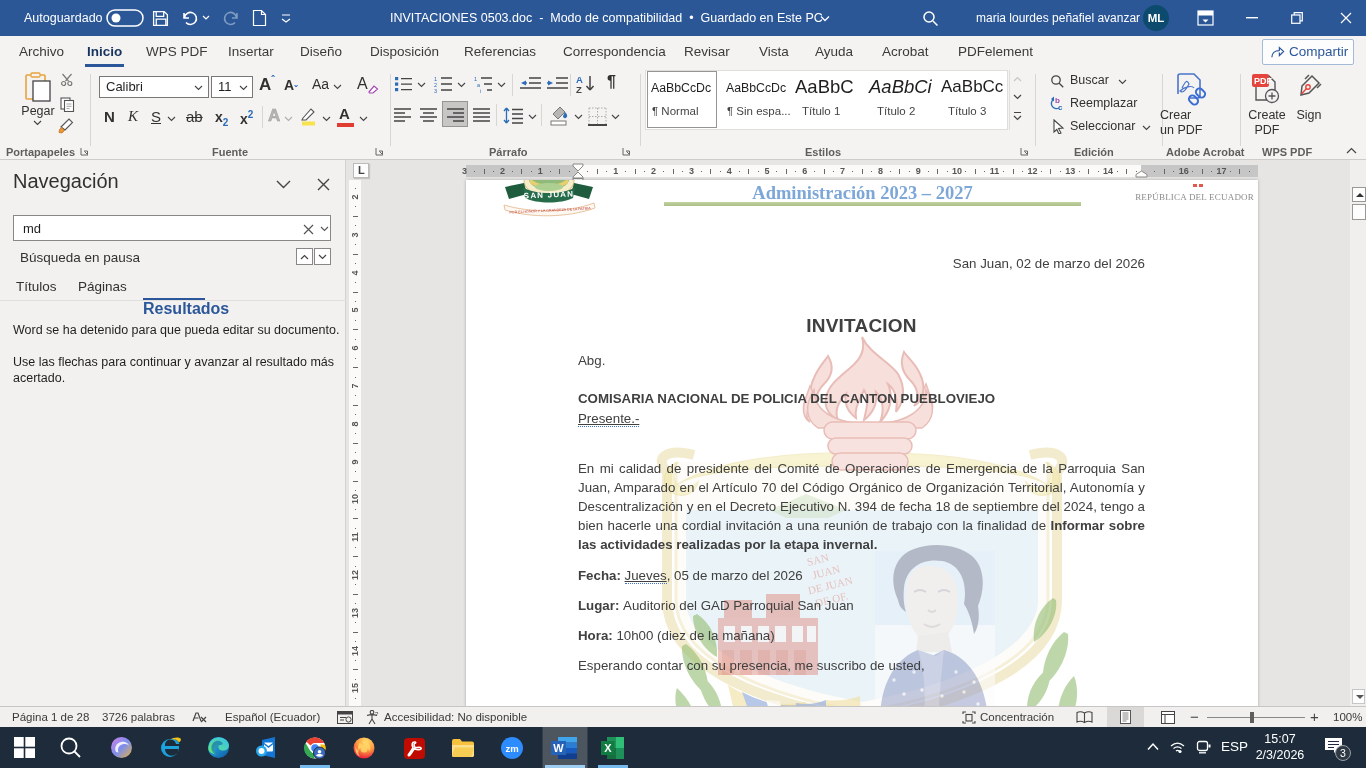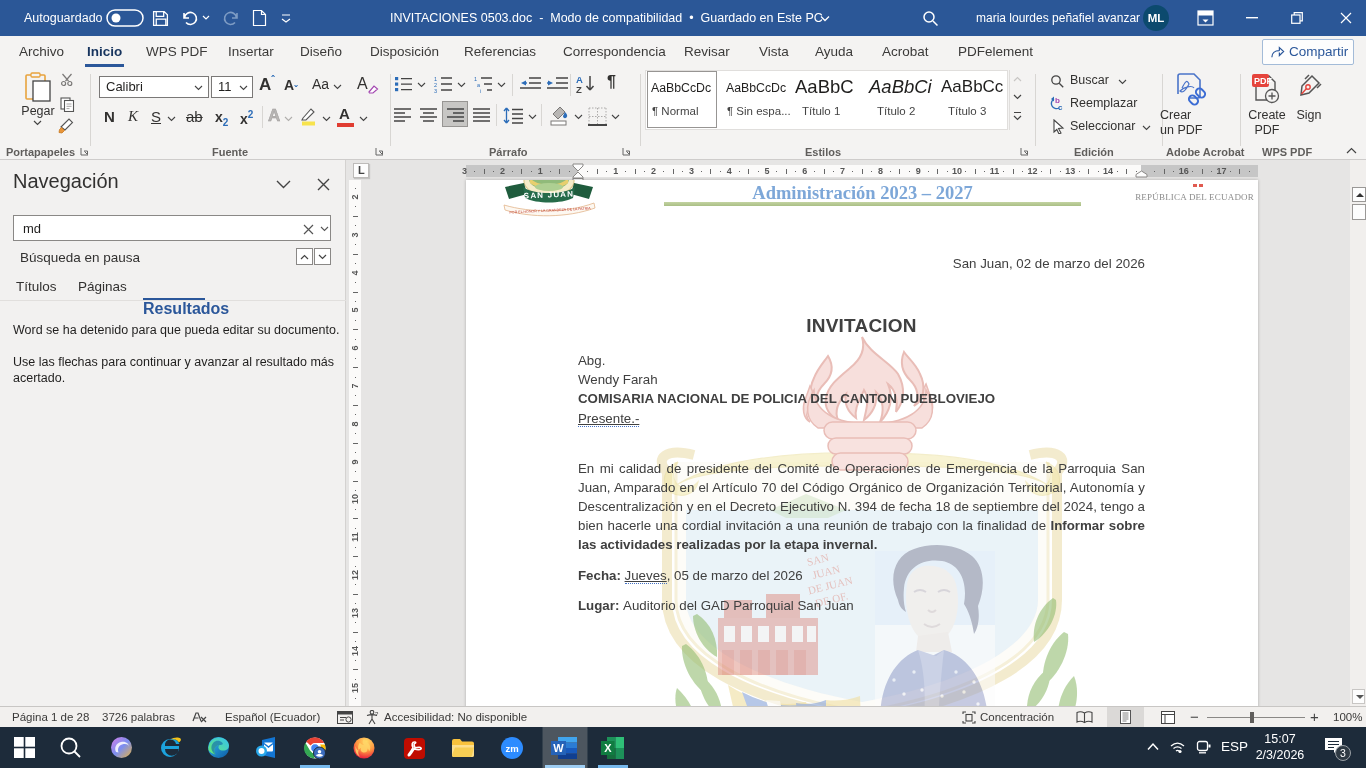--- a/index.html
+++ b/index.html
@@ -706,30 +706,31 @@
         <path d="M100 7 L81 3 L78 14 L96 19 Z" fill="#1f5c3d"></path>
         <path d="M30 7 C41 15 71 15 82 7 L80 18 C68 24 44 24 32 18 Z" fill="#266b4a"></path>
         <text x="56" y="17.5" text-anchor="middle" font-size="8" font-weight="bold" fill="#fff" font-family="Liberation Sans" letter-spacing="1.2" transform="rotate(-2 56 15)">SAN JUAN</text>
         <path d="M11 25 C38 33 74 33 101 23 L102 28 C74 38 38 38 12 30 Z" fill="#fdf8f1" stroke="#e2b58c" stroke-width="0.8"></path>
         <text x="57" y="31.5" text-anchor="middle" font-size="3.6" fill="#c0392b" font-family="Liberation Sans" transform="rotate(-3 57 30)">POR EL HONOR Y LA GRANDEZA DE LA PATRIA</text>
       </svg>
 
       <div class="dl" style="top:76px;text-align:right;">San Juan, 02 de marzo del 2026</div>
       <div class="dl" style="top:138px;text-align:center;font-weight:700;font-size:19px;letter-spacing:0.2px;">INVITACION</div>
       <div class="dl" style="top:173px;">Abg.</div>
-      <div class="dl" style="top:192px;">Wendy Farah</div>
       <div class="dl" style="top:211px;font-weight:700;">COMISARIA NACIONAL DE POLICIA DEL CANTON PUEBLOVIEJO</div>
       <div class="dl" style="top:231px;"><span style="text-decoration:underline;border-bottom:1px dotted #4472c4;">Presente.-</span></div>
       <div class="dl jf" style="top:281px;">En mi calidad de presidente del Comité de Operaciones de Emergencia de la Parroquia San</div>
       <div class="dl jf" style="top:300px;">Juan, Amparado en el Artículo 70 del Código Orgánico de Organización Territorial, Autonomía y</div>
       <div class="dl jf" style="top:319px;">Descentralización y en el Decreto Ejecutivo N. 394 de fecha 18 de septiembre del 2024, tengo a</div>
       <div class="dl jf" style="top:338px;">bien hacerle una cordial invitación a una reunión de trabajo con la finalidad de <b>Informar sobre</b></div>
       <div class="dl" style="top:357px;font-weight:700;">las actividades realizadas por la etapa invernal.</div>
       <div class="dl" style="top:388px;"><b>Fecha: </b><span style="text-decoration:underline;border-bottom:1px dotted #4472c4;">Jueves</span>, 05 de marzo del 2026</div>
       <div class="dl" style="top:418px;"><b>Lugar: </b>Auditorio del GAD Parroquial San Juan</div>
+      <div class="dl" style="top:448px;"><b>Hora: </b>10h00 (diez de la mañana)</div>
+      <div class="dl" style="top:478px;">Esperando contar con su presencia, me suscribo de usted,</div>
     </div>
 
     <div class="abs" style="left:1004px;top:0px;width:16px;height:553px;background:#f1efed;">
       <div class="abs" style="left:2px;top:34px;width:14px;height:15px;background:#fdfdfd;border:1px solid #9a9896;">
           <svg class="abs" style="left:3px;top:4px;" width="8" height="6" viewBox="0 0 8 6">
             <path d="M0 5 L4 1 L8 5 z" fill="#333"></path>
           </svg>
         </div>
       <div class="abs" style="left:2px;top:51px;width:14px;height:16px;background:#fdfdfd;border:1px solid #9a9896;"></div>
       <div class="abs" style="left:2px;top:536px;width:13px;height:15px;background:#fdfdfd;border:1px solid #c8c6c4;">

